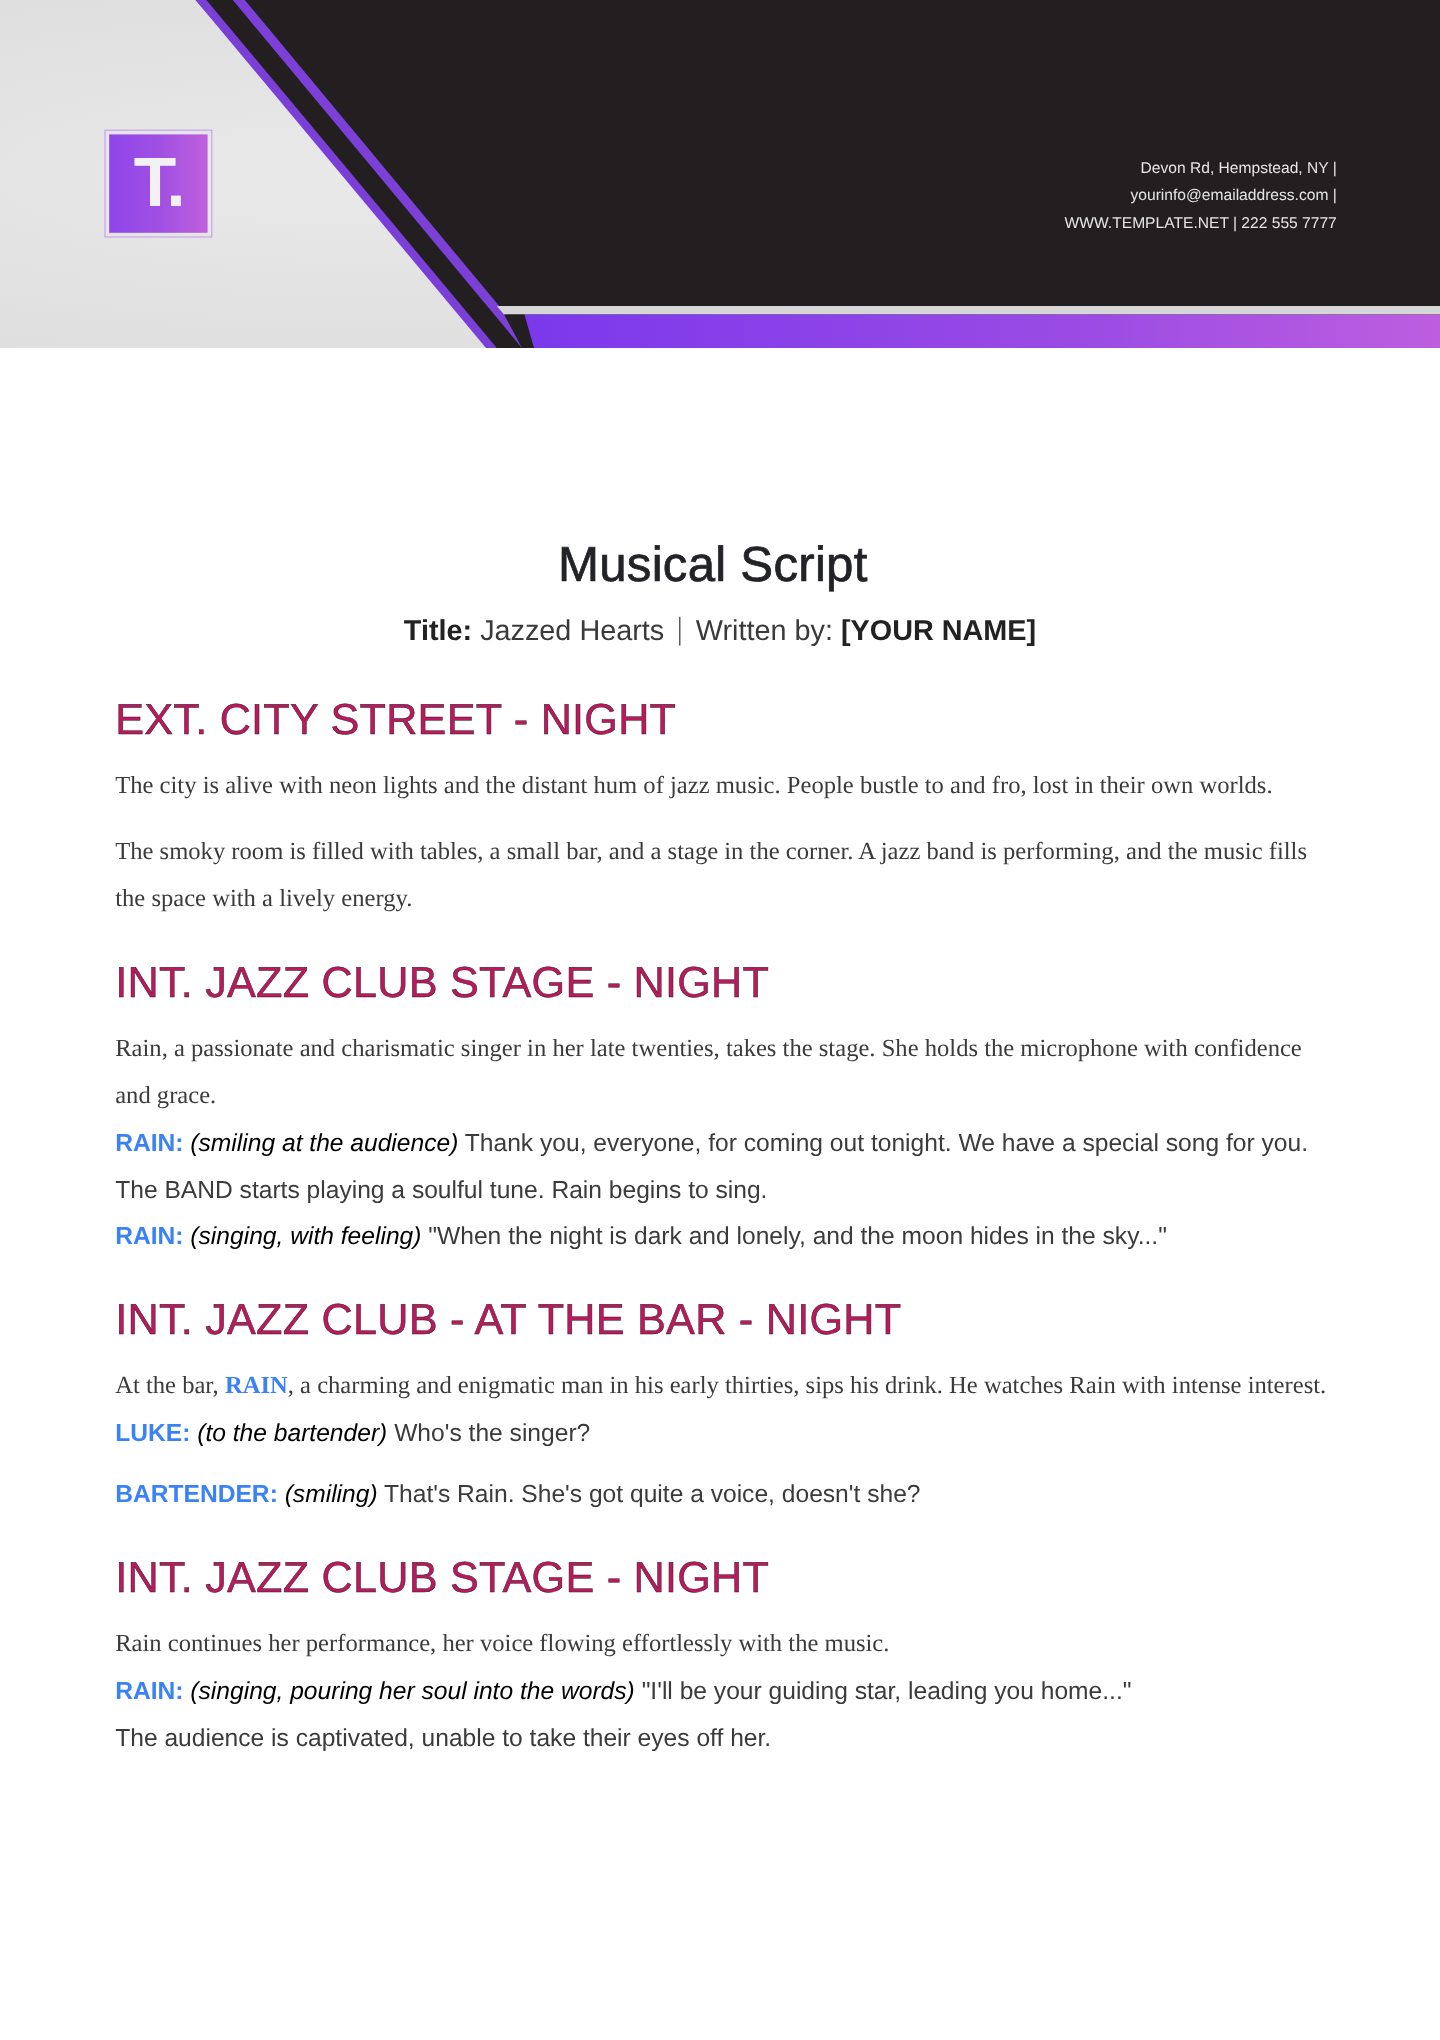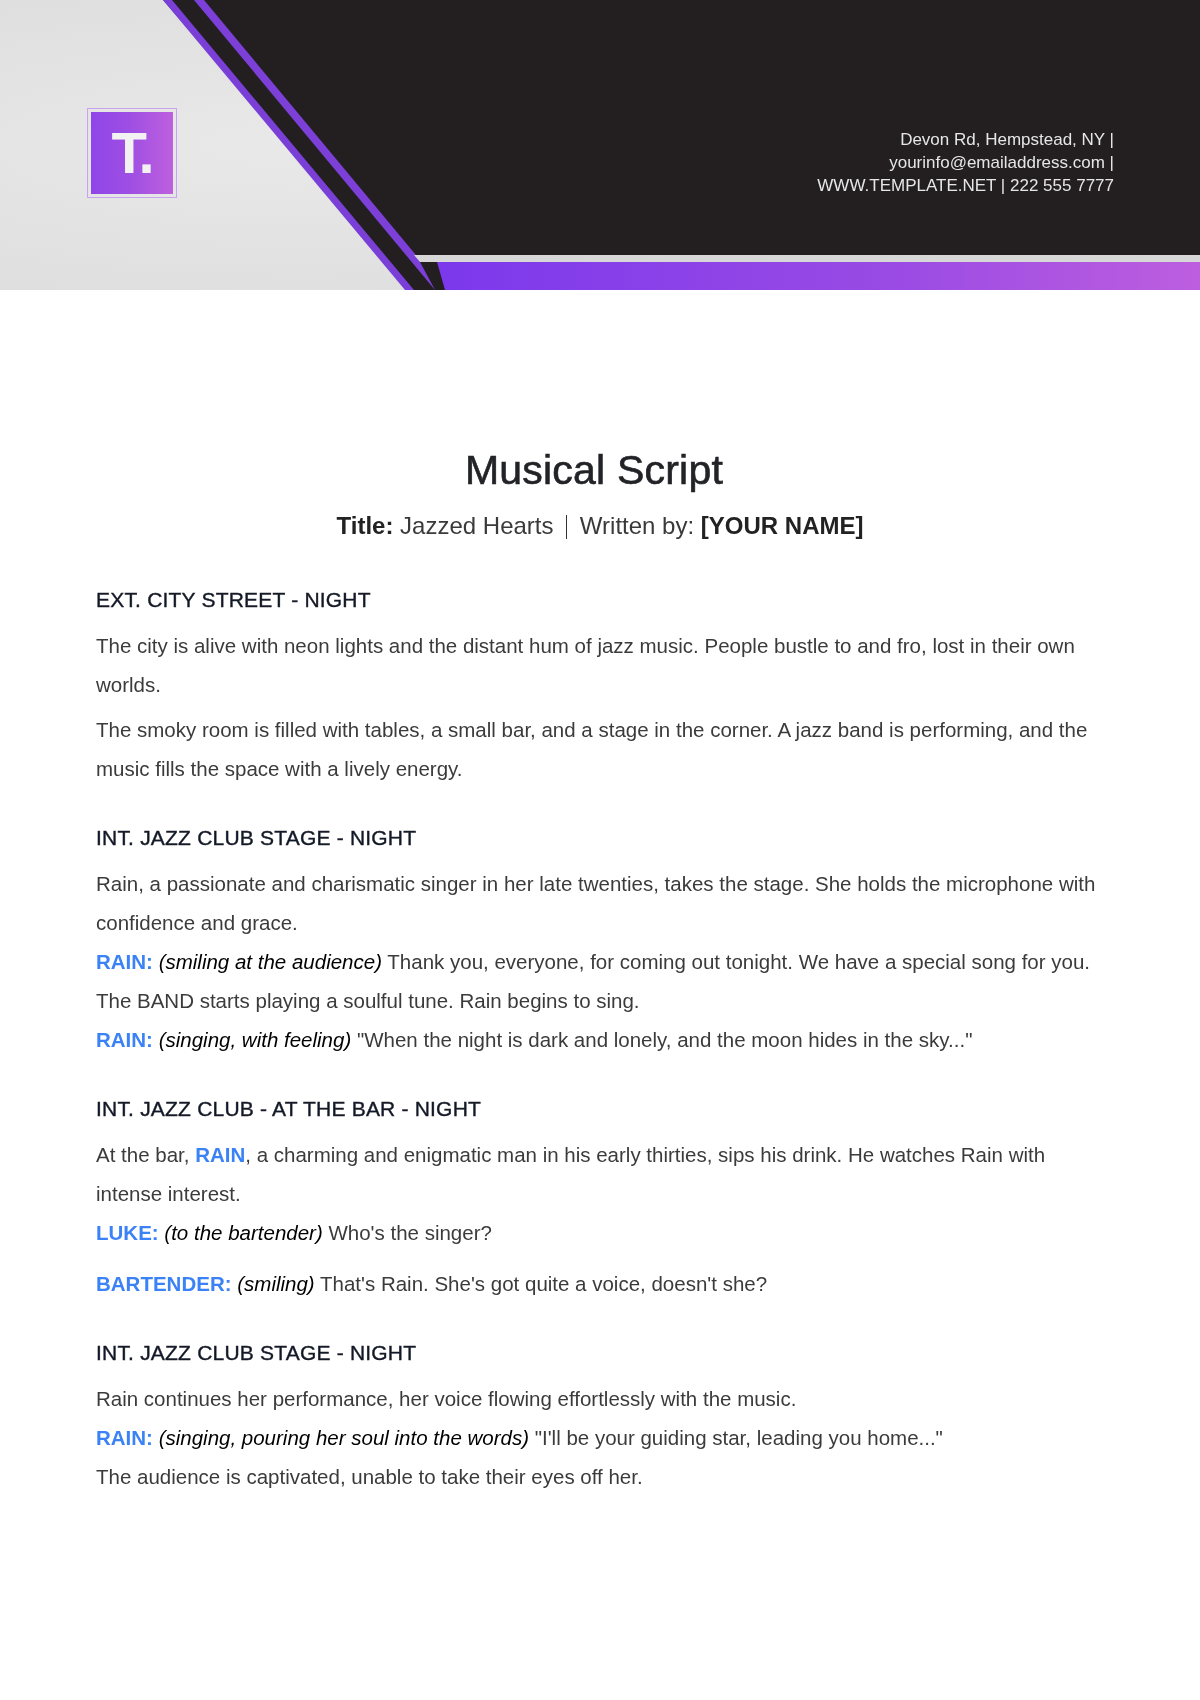--- a/index.html
+++ b/index.html
@@ -16,43 +16,43 @@
     .logo-inner {
       width: 100%; height: 100%;
       background: linear-gradient(90deg, #8f45e8 0%, #a04fe3 50%, #be60de 100%);
       display: flex; align-items: center; justify-content: center;
       color: #f2f2f2; font-weight: bold; font-size: 58px; line-height: 1;
       font-family: "Liberation Sans", sans-serif; letter-spacing: -2px;
     }
 
     .contact {
       position: absolute; right: 86px; top: 128px; text-align: right;
-      color: #e6e6e6; font-size: 17px; line-height: 23px;
+      color: #e6e6e6; font-size: 13px; line-height: 23px;
       font-family: "Liberation Sans", sans-serif;
       margin-left: 12px;
     }
 
     .content { position: absolute; left: 96px; top: 440px; width: 1010px; }
     .doc-title {
       text-align: center; font-size: 41px; font-weight: normal; color: #222327;
       letter-spacing: 0.2px; line-height: 60px; margin-left: -96px; width: 1188px;
       -webkit-text-stroke: 0.6px #222327;
     }
     .meta {
       text-align: center; font-size: 24px; color: #3a3a3a; margin-top: 12px;
       margin-left: -96px; width: 1200px; line-height: 28px;
     }
     .meta b { color: #222; }
     .meta .sep { display: inline-block; width: 1px; height: 24px; background: #333; vertical-align: -5px; margin: 0 6px; }
 
     .scene-heading {
-      font-size: 21px; font-weight: normal; color: #0f172a; margin-top: 30px; line-height: 40px;
+      font-size: 36px; font-weight: normal; color: #be185d; margin-top: 30px; line-height: 40px;
       -webkit-text-stroke: 0.4px #232428; letter-spacing: 0.2px;
     }
-    .para { font-size: 20.5px; line-height: 39px; color: #3b3b3b; margin-top: 6px; }
+    .para { font-size: 20.5px; line-height: 39px; color: #3b3b3b; margin-top: 16px; font-family: Liberation Serif, serif; }
     .line { font-size: 20.5px; line-height: 39px; color: #3b3b3b; }
     .line b, .para b { color: #3b82f6; }
     .line i { color: #000000; }
     .gap { margin-top: 12px; }
   </style>
 </head>
 <body>
 
 <div class="header">
   <svg width="1200" height="290" viewBox="0 0 1200 290">

